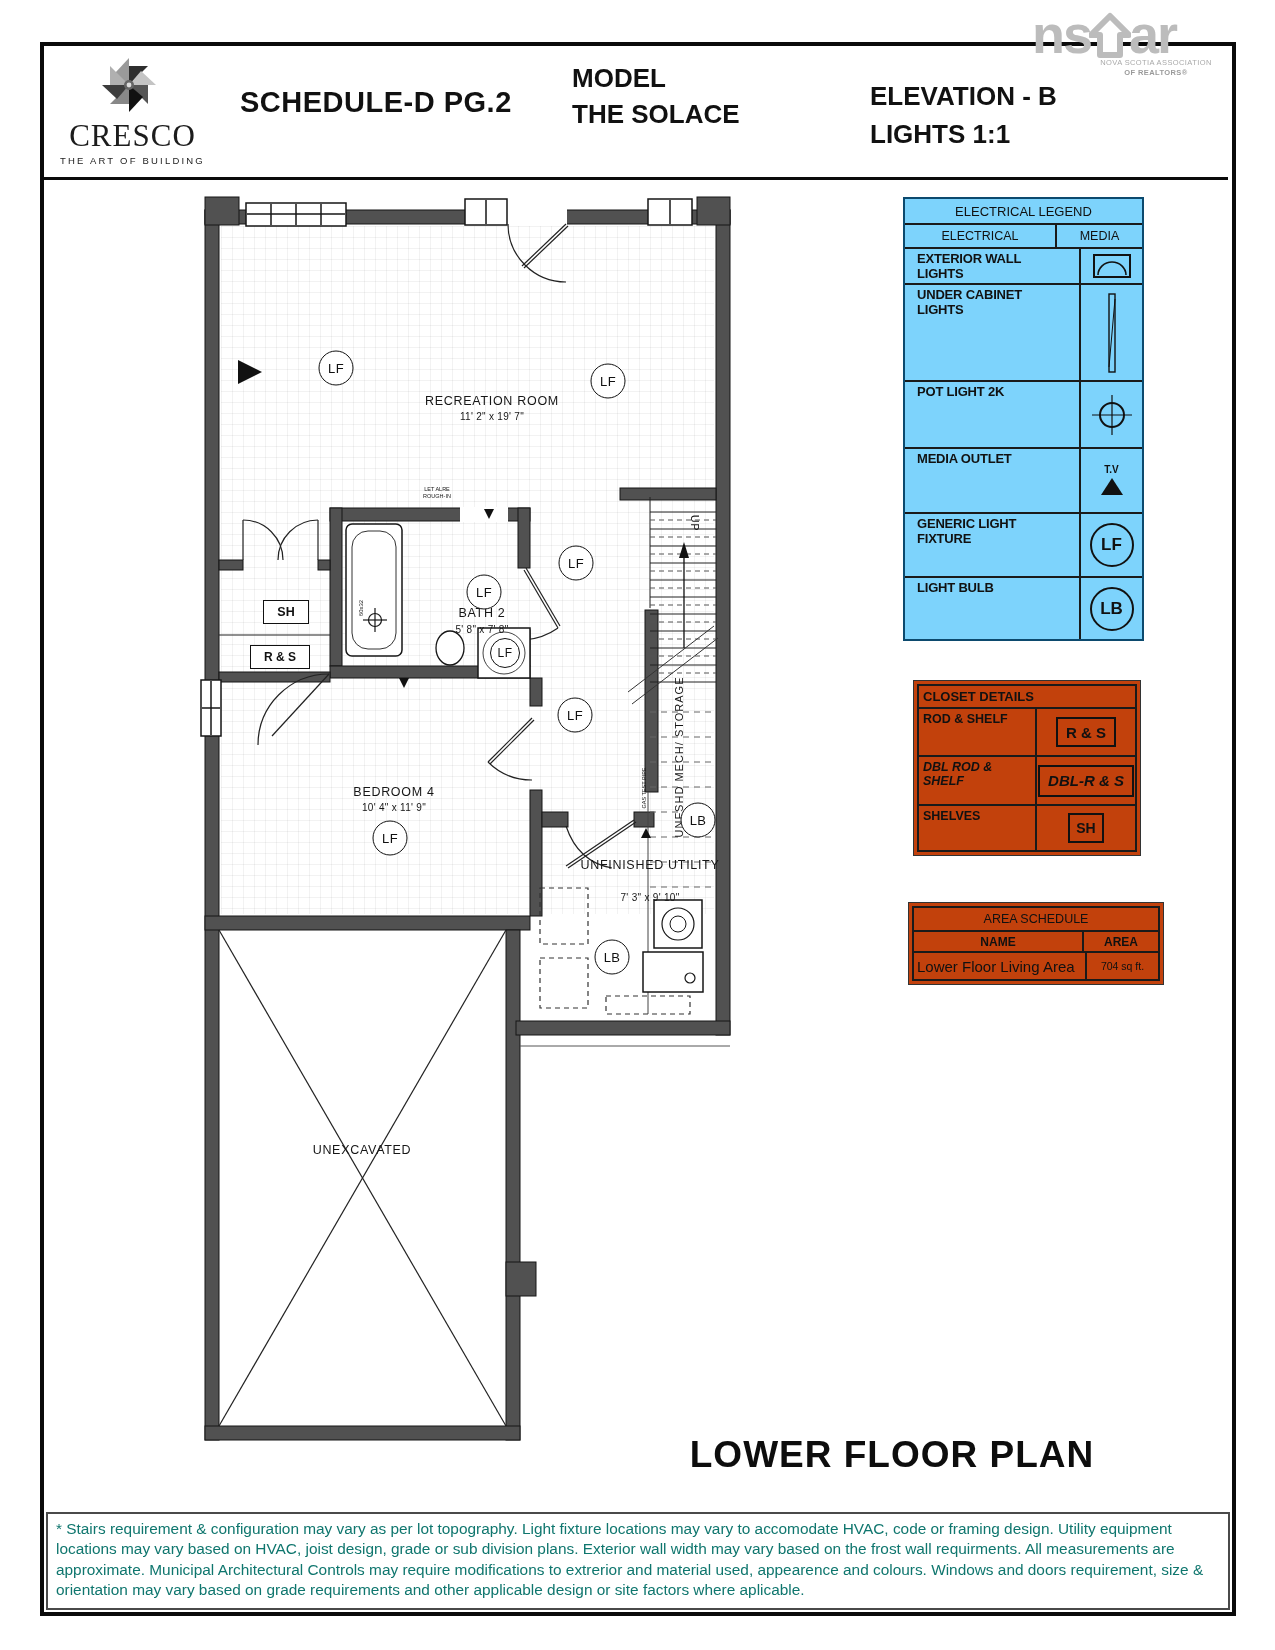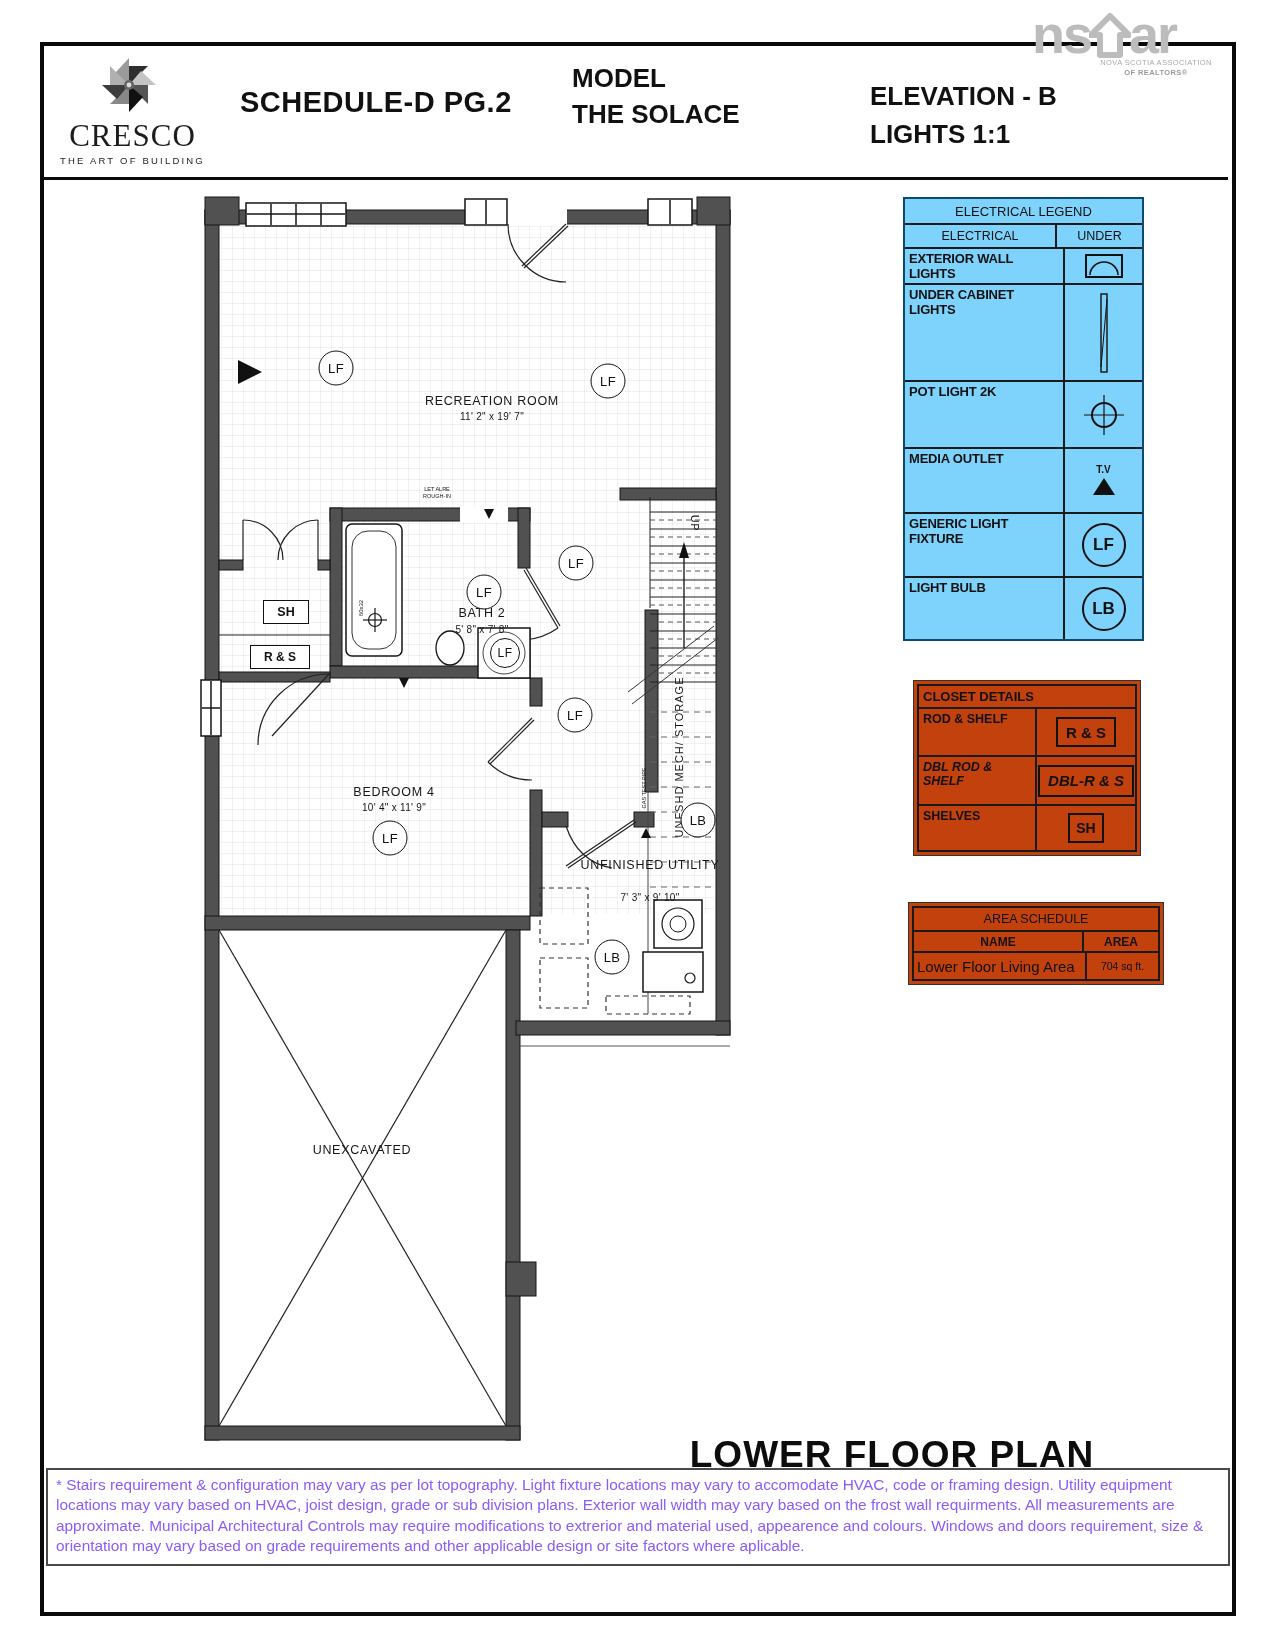--- a/index.html
+++ b/index.html
@@ -39,36 +39,36 @@
   .grid{position:absolute;left:221px;top:226px;width:493px;height:688px;
     background-image:linear-gradient(rgba(0,0,0,.05) 1px,transparent 1px),
                      linear-gradient(90deg,rgba(0,0,0,.05) 1px,transparent 1px);
     background-size:11px 11px;}
   
   .tbl{position:absolute;border:2px solid #0c4a6e;background:#7dd3fc;z-index:5;}
   .tbl-title{display:flex;align-items:center;justify-content:center;font-size:13px;
     border-bottom:2px solid #1a1a1a;}
   .lg-row{display:flex;border-bottom:2px solid #1a1a1a;}
   .lg-row:last-child{border-bottom:none;}
-  .lg-label{width:150px;border-right:2px solid #1a1a1a;padding:2px 4px;font-size:13px;}
+  .lg-label{width:150px;border-right:2px solid #1a1a1a;padding:2px 12px;font-size:13px;}
   .bold{font-weight:700;letter-spacing:-.2px;}
   .ctr{display:flex;align-items:center;justify-content:center;text-align:center;padding:0!important;}
   .lg-sym{flex:1;display:flex;align-items:center;justify-content:center;flex-direction:column;}
   .legcirc{width:40px;height:40px;border:2px solid #111;border-radius:50%;display:flex;
     align-items:center;justify-content:center;font-size:17px;font-weight:600;}
   .dbl{position:absolute;border:1.5px solid #333;padding:3px;background:#c2410c;z-index:5;}
   .tbl-inner{border:2px solid #1a1a1a;}
   .cl-row{display:flex;border-top:2px solid #1a1a1a;align-items:stretch;}
   .cl-label{width:108px;border-right:2px solid #1a1a1a;padding:3px 4px;font-size:12.5px;font-weight:600;}
   .cl-sym{flex:1;display:flex;align-items:center;justify-content:center;}
   .cl-box{border:2px solid #111;display:flex;align-items:center;justify-content:center;font-weight:700;}
   .as-head{display:flex;border-top:2px solid #1a1a1a;font-size:12px;font-weight:600;}
   .as-row{display:flex;border-top:2px solid #1a1a1a;}
-  .disclaimer{position:absolute;left:46px;top:1468px;width:1164px;height:84px;border:2px solid #4a4a4a;
-    padding:5px 8px;font-size:15.4px;line-height:1.33;color:#8b5cf6;z-index:5;}
+  .disclaimer{position:absolute;left:46px;top:1512px;width:1164px;height:84px;border:2px solid #4a4a4a;
+    padding:5px 8px;font-size:15.4px;line-height:1.33;color:#0f766e;z-index:5;}
 </style>
 </head>
 <body>
 
 <div class="frame"></div>
 <div class="hdr-divider"></div>
 
 <svg class="abs" style="left:98px;top:54px" width="62" height="64" viewBox="0 0 62 64">
   <g transform="translate(31,31)">
     <path d="M0 0 L0 -27 L-14 -12 Z" fill="#9a9a9a"></path>
@@ -299,21 +299,21 @@
 <div class="badge" style="left:698px;top:820px;">LB</div>
 <div class="badge" style="left:612px;top:957px;">LB</div>
 
 <div class="sbox" style="left:263px;top:600px;width:44px;height:22px;font-size:12.5px;">SH</div>
 <div class="sbox" style="left:250px;top:645px;width:58px;height:22px;font-size:12px;">R &amp; S</div>
 
 <div class="tbl" style="left:903px;top:197px;width:237px;">
   <div class="tbl-title" style="height:24px;">ELECTRICAL LEGEND</div>
   <div class="lg-row" style="height:22px;">
     <div class="lg-label ctr" style="font-size:12.5px;">ELECTRICAL</div>
-    <div class="lg-sym" style="font-size:12.5px;">UNDER</div>
+    <div class="lg-sym" style="font-size:12.5px;">MEDIA</div>
   </div>
   <div class="lg-row" style="height:34px;">
     <div class="lg-label bold">EXTERIOR WALL LIGHTS</div>
     <div class="lg-sym">
       <svg width="44" height="28" viewBox="0 0 44 28">
         <rect x="4" y="3" width="36" height="22" fill="none" stroke="#111" stroke-width="2"></rect>
         <path d="M8 23 A14 13 0 0 1 36 23" fill="none" stroke="#111" stroke-width="1.6"></path>
       </svg>
     </div>
   </div>

